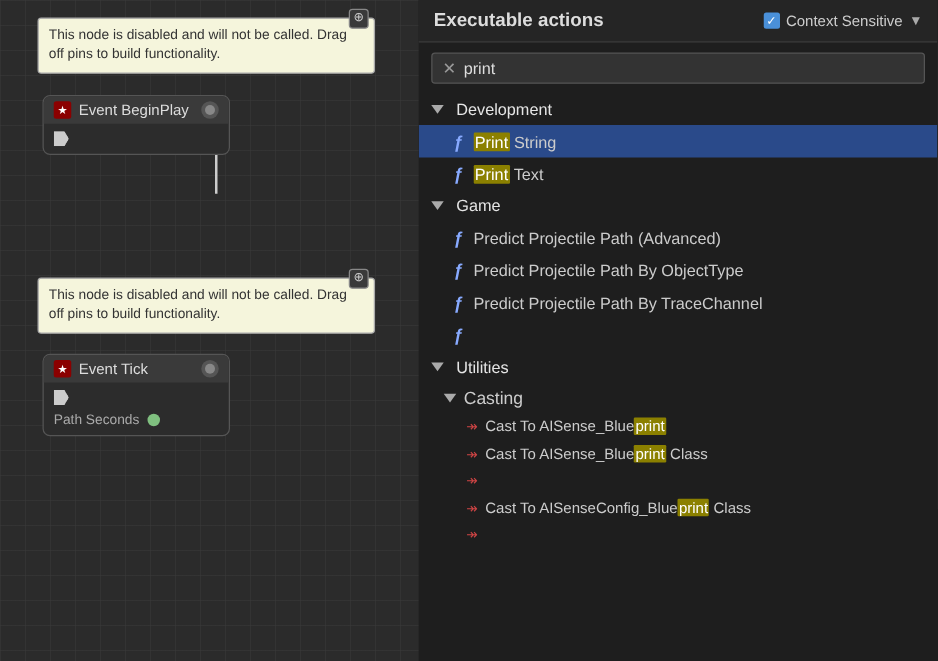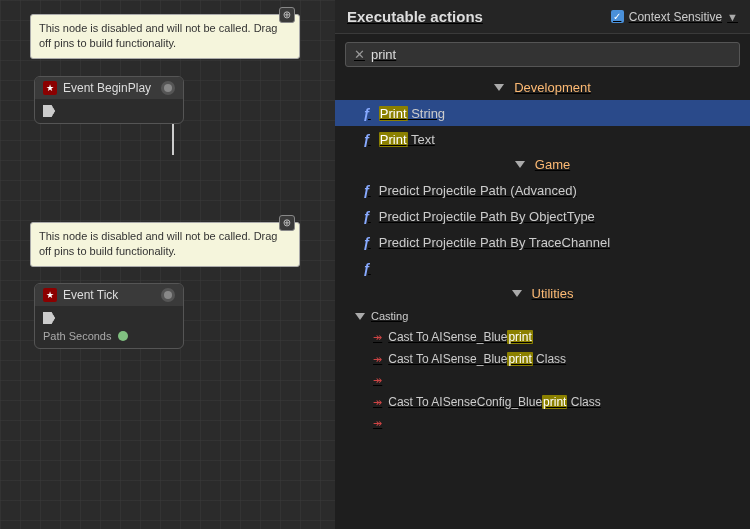--- a/index.html
+++ b/index.html
@@ -122,21 +122,20 @@
 
     
     .actions-panel {
       position: absolute;
       right: 0; top: 0;
       width: 415px;
       height: 529px;
       background: #1e1e1e;
       display: flex;
       flex-direction: column;
-      text-decoration: underline;
     }
 
     .panel-title-bar {
       display: flex;
       align-items: center;
       justify-content: space-between;
       padding: 8px 12px;
       background: #252525;
       border-bottom: 1px solid #3a3a3a;
     }
@@ -192,25 +191,24 @@
     }
     .results-list::-webkit-scrollbar { width: 6px; }
     .results-list::-webkit-scrollbar-track { background: #1e1e1e; }
     .results-list::-webkit-scrollbar-thumb { background: #555; border-radius: 3px; }
 
     .category-header {
       display: flex;
       align-items: center;
       gap: 10px;
       padding: 5px 10px;
-      color: #fdba74;
+      color: #e5e5e5;
       font-size: 13px;
       cursor: pointer;
       user-select: none;
-      justify-content: center;
     }
     .triangle-down {
       width: 0; height: 0;
       border-left: 5px solid transparent;
       border-right: 5px solid transparent;
       border-top: 7px solid #aaa;
       display: inline-block;
       flex-shrink: 0;
     }
 
@@ -238,21 +236,21 @@
       border-radius: 1px;
       padding: 0 1px;
     }
 
     .sub-category-header {
       display: flex;
       align-items: center;
       gap: 6px;
       padding: 4px 10px 4px 20px;
       color: #ccc;
-      font-size: 11px;
+      font-size: 14px;
       cursor: pointer;
     }
 
     .cast-item {
       display: flex;
       align-items: center;
       gap: 6px;
       padding: 4px 14px 4px 38px;
       color: #ccc;
       font-size: 12px;

